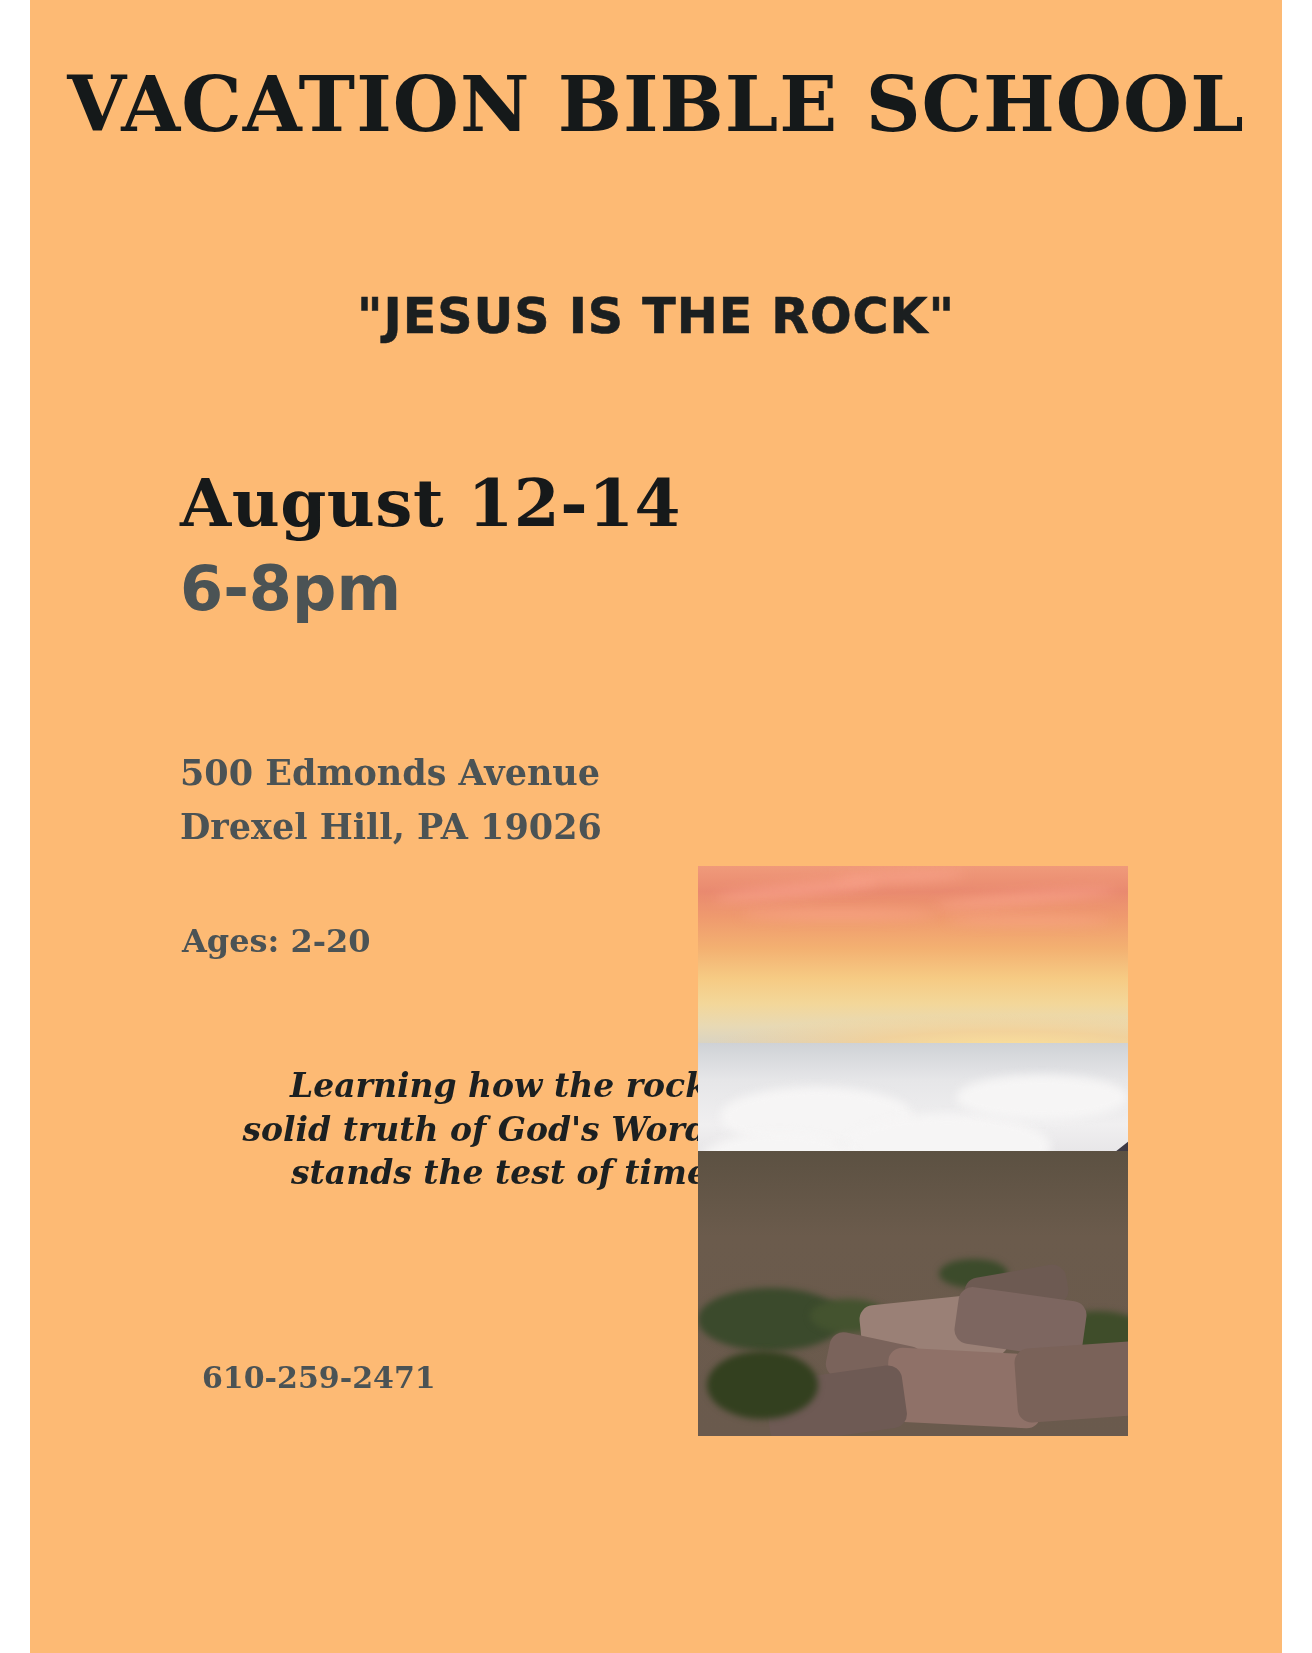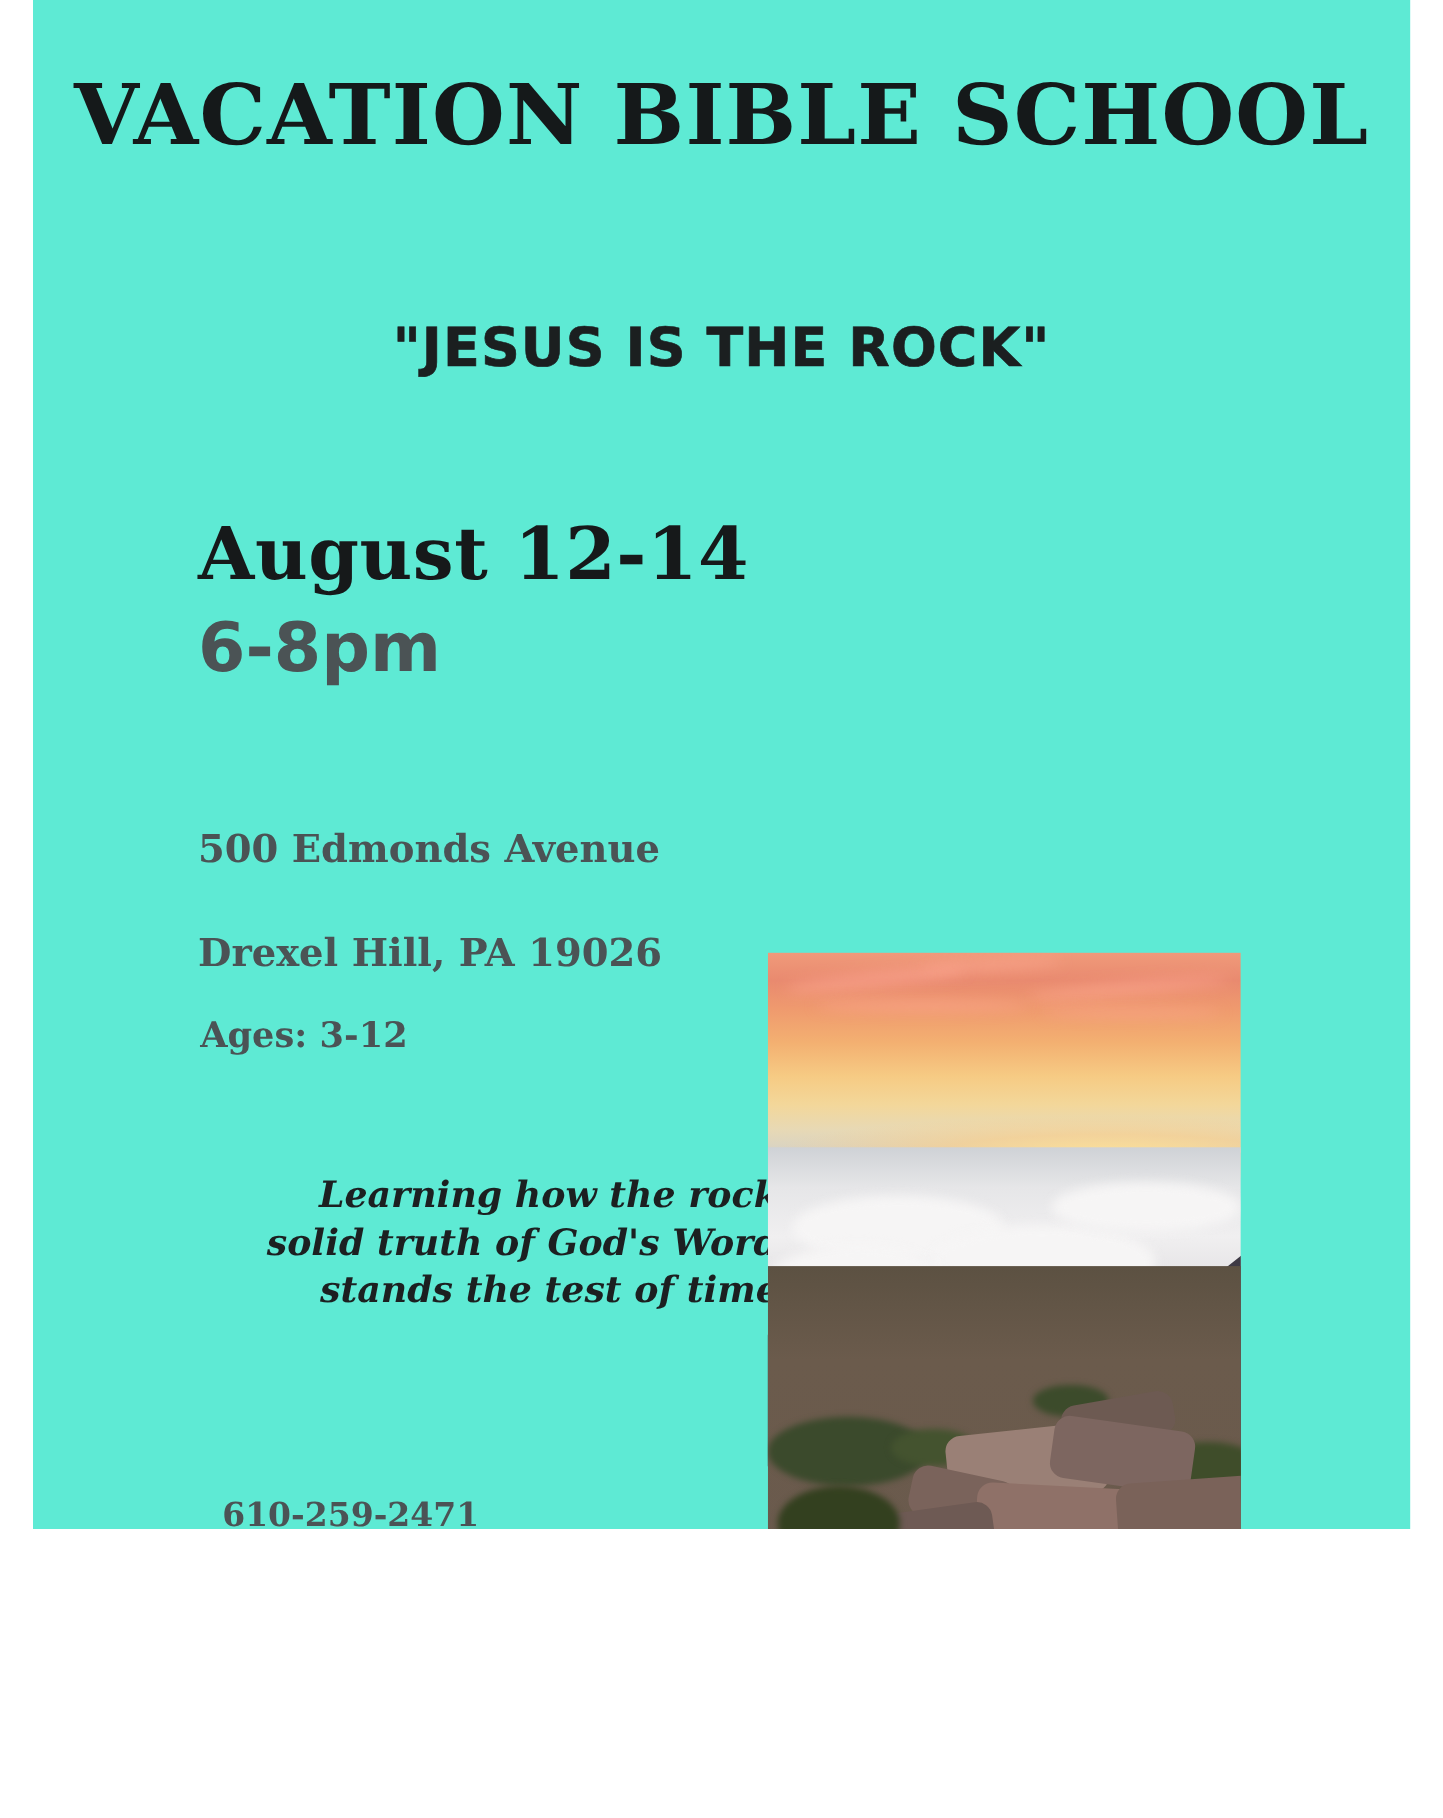--- a/index.html
+++ b/index.html
@@ -12,22 +12,22 @@
     height: 1653px;
     font-family: "Liberation Serif", serif;
     overflow: hidden;
   }
 
   .poster {
     position: absolute;
     left: 30px;
     top: 0;
     width: 1252px;
-    height: 1390px;
-    background: #5eead4;
+    height: 1653px;
+    background: #fdba74;
     overflow: hidden;
   }
   
   .edge-left {
     position: absolute;
     left: 0; top: 0;
     width: 30px; height: 1653px;
     background: #ffffff;
   }
   .edge-right {
@@ -105,21 +105,20 @@
     color: #4b5355;
   }
   .addr2 {
     position: absolute;
     left: 150px;
     top: 806px;
     font-family: "DejaVu Serif", serif;
     font-weight: bold;
     font-size: 35px;
     color: #4b5355;
-    margin-top: 40px;
   }
 
   .ages {
     position: absolute;
     left: 152px;
     top: 922px;
     font-family: "DejaVu Serif", serif;
     font-weight: bold;
     font-size: 32px;
     color: #4b5355;
@@ -293,21 +292,21 @@
   <div class="title">VACATION BIBLE SCHOOL</div>
 
   <div class="subtitle">"JESUS IS THE ROCK"</div>
 
   <div class="date">August 12-14</div>
   <div class="time">6-8pm</div>
 
   <div class="addr1">500 Edmonds Avenue</div>
   <div class="addr2">Drexel Hill, PA 19026</div>
 
-  <div class="ages">Ages: 3-12</div>
+  <div class="ages">Ages: 2-20</div>
 
   <div class="tagline">Learning how the rock solid truth of God's Word stands the test of time</div>
 
   <div class="phone">610-259-2471</div>
 
   <div class="photo">
     <div class="sky"></div>
     <div class="sky-clouds">
       <i class="c1"></i>
         <i class="c2"></i>

